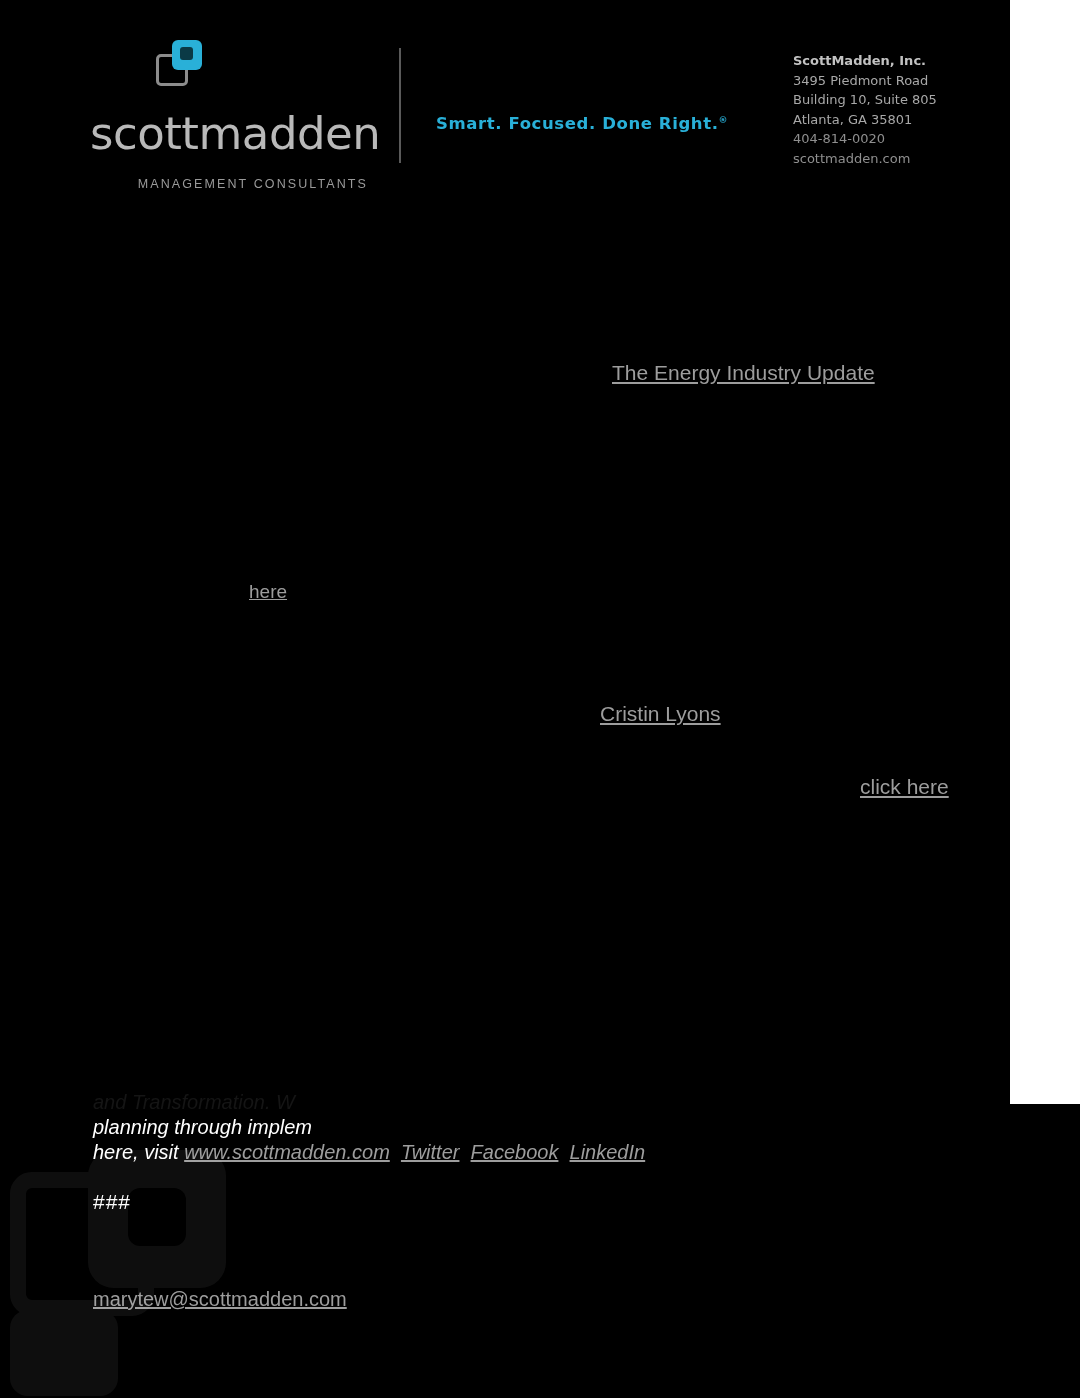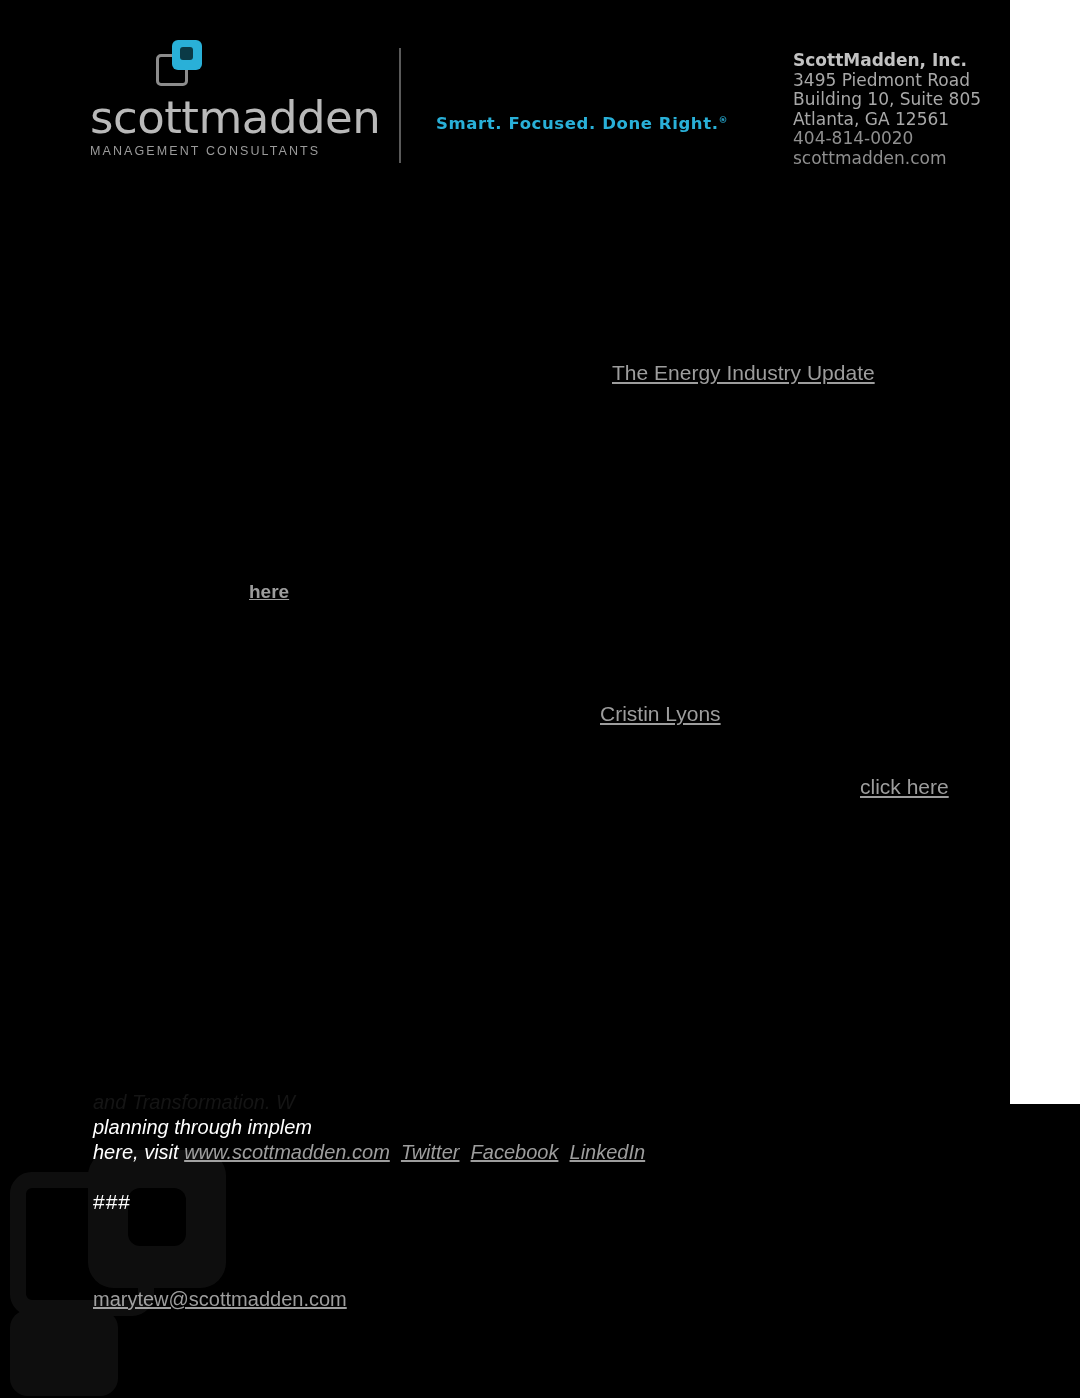--- a/index.html
+++ b/index.html
@@ -102,29 +102,29 @@
     border-radius: 3px;
     background: #0a3a46;
   }
   .logo-word {
     font-family: "DejaVu Sans", sans-serif;
     font-size: 45px;
     letter-spacing: -0.5px;
     color: #b9b9b9;
     font-weight: 400;
     line-height: 1.05;
-    margin-top: 4px;
+    margin-top: 20px;
   }
   .logo-sub {
     font-family: "Liberation Sans", sans-serif;
     font-size: 12.5px;
     letter-spacing: 2.1px;
     color: #9a9a9a;
-    text-align: left;
-    margin-top: 3px;
+    text-align: right;
+    margin-top: 20px;
     padding-right: 2px;
   }
 
   .divider-v {
     position: absolute;
     left: 399px;
     top: 48px;
     width: 2px;
     height: 115px;
     background: #5a5a5a;
@@ -143,37 +143,37 @@
   .tagline sup {
     font-size: 9px;
     vertical-align: super;
   }
 
   .address {
     position: absolute;
     left: 793px;
     top: 51px;
     font-family: "DejaVu Sans", sans-serif;
-    font-size: 17px;
+    font-size: 13px;
     line-height: 19.5px;
     color: #a8a8a8;
   }
   .address .line-1 { font-weight: bold; color: #c2c2c2; }
   .address .line-dim { color: #8f8f8f; }
 
   
   .link {
     position: absolute;
     color: #9d9d9d;
     text-decoration: underline;
     font-family: "Liberation Sans", sans-serif;
     white-space: nowrap;
   }
   #link-energy-update { left: 612px; top: 361px; font-size: 21px; }
-  #link-here { left: 249px; top: 581px; font-size: 19px; font-weight: bold; }
+  #link-here { left: 249px; top: 581px; font-size: 19px; }
   #link-cristin { left: 600px; top: 702px; font-size: 21px; }
   #link-click-here { left: 860px; top: 775px; font-size: 21px; }
 
   
   .bottom-text {
     position: absolute;
     left: 93px;
     top: 1090px;
     width: 640px;
     font-size: 20px;
@@ -276,21 +276,21 @@
     </div>
 
     <div class="divider-v"></div>
 
     <div class="tagline"><span>Smart. Focused. Done Right.</span><sup>®</sup></div>
 
     <div class="address">
       <div class="line-1">ScottMadden, Inc.</div>
       <div>3495 Piedmont Road</div>
       <div>Building 10, Suite 805</div>
-      <div>Atlanta, GA 12561</div>
+      <div>Atlanta, GA 35801</div>
       <div class="line-dim">404-814-0020</div>
       <div class="line-dim">scottmadden.com</div>
     </div>
   </div>
 
   <a href="#" class="link" id="link-energy-update">The Energy Industry Update</a>
 
   <a href="#" class="link" id="link-here">here</a>
 
   <a href="#" class="link" id="link-cristin">Cristin Lyons</a>

